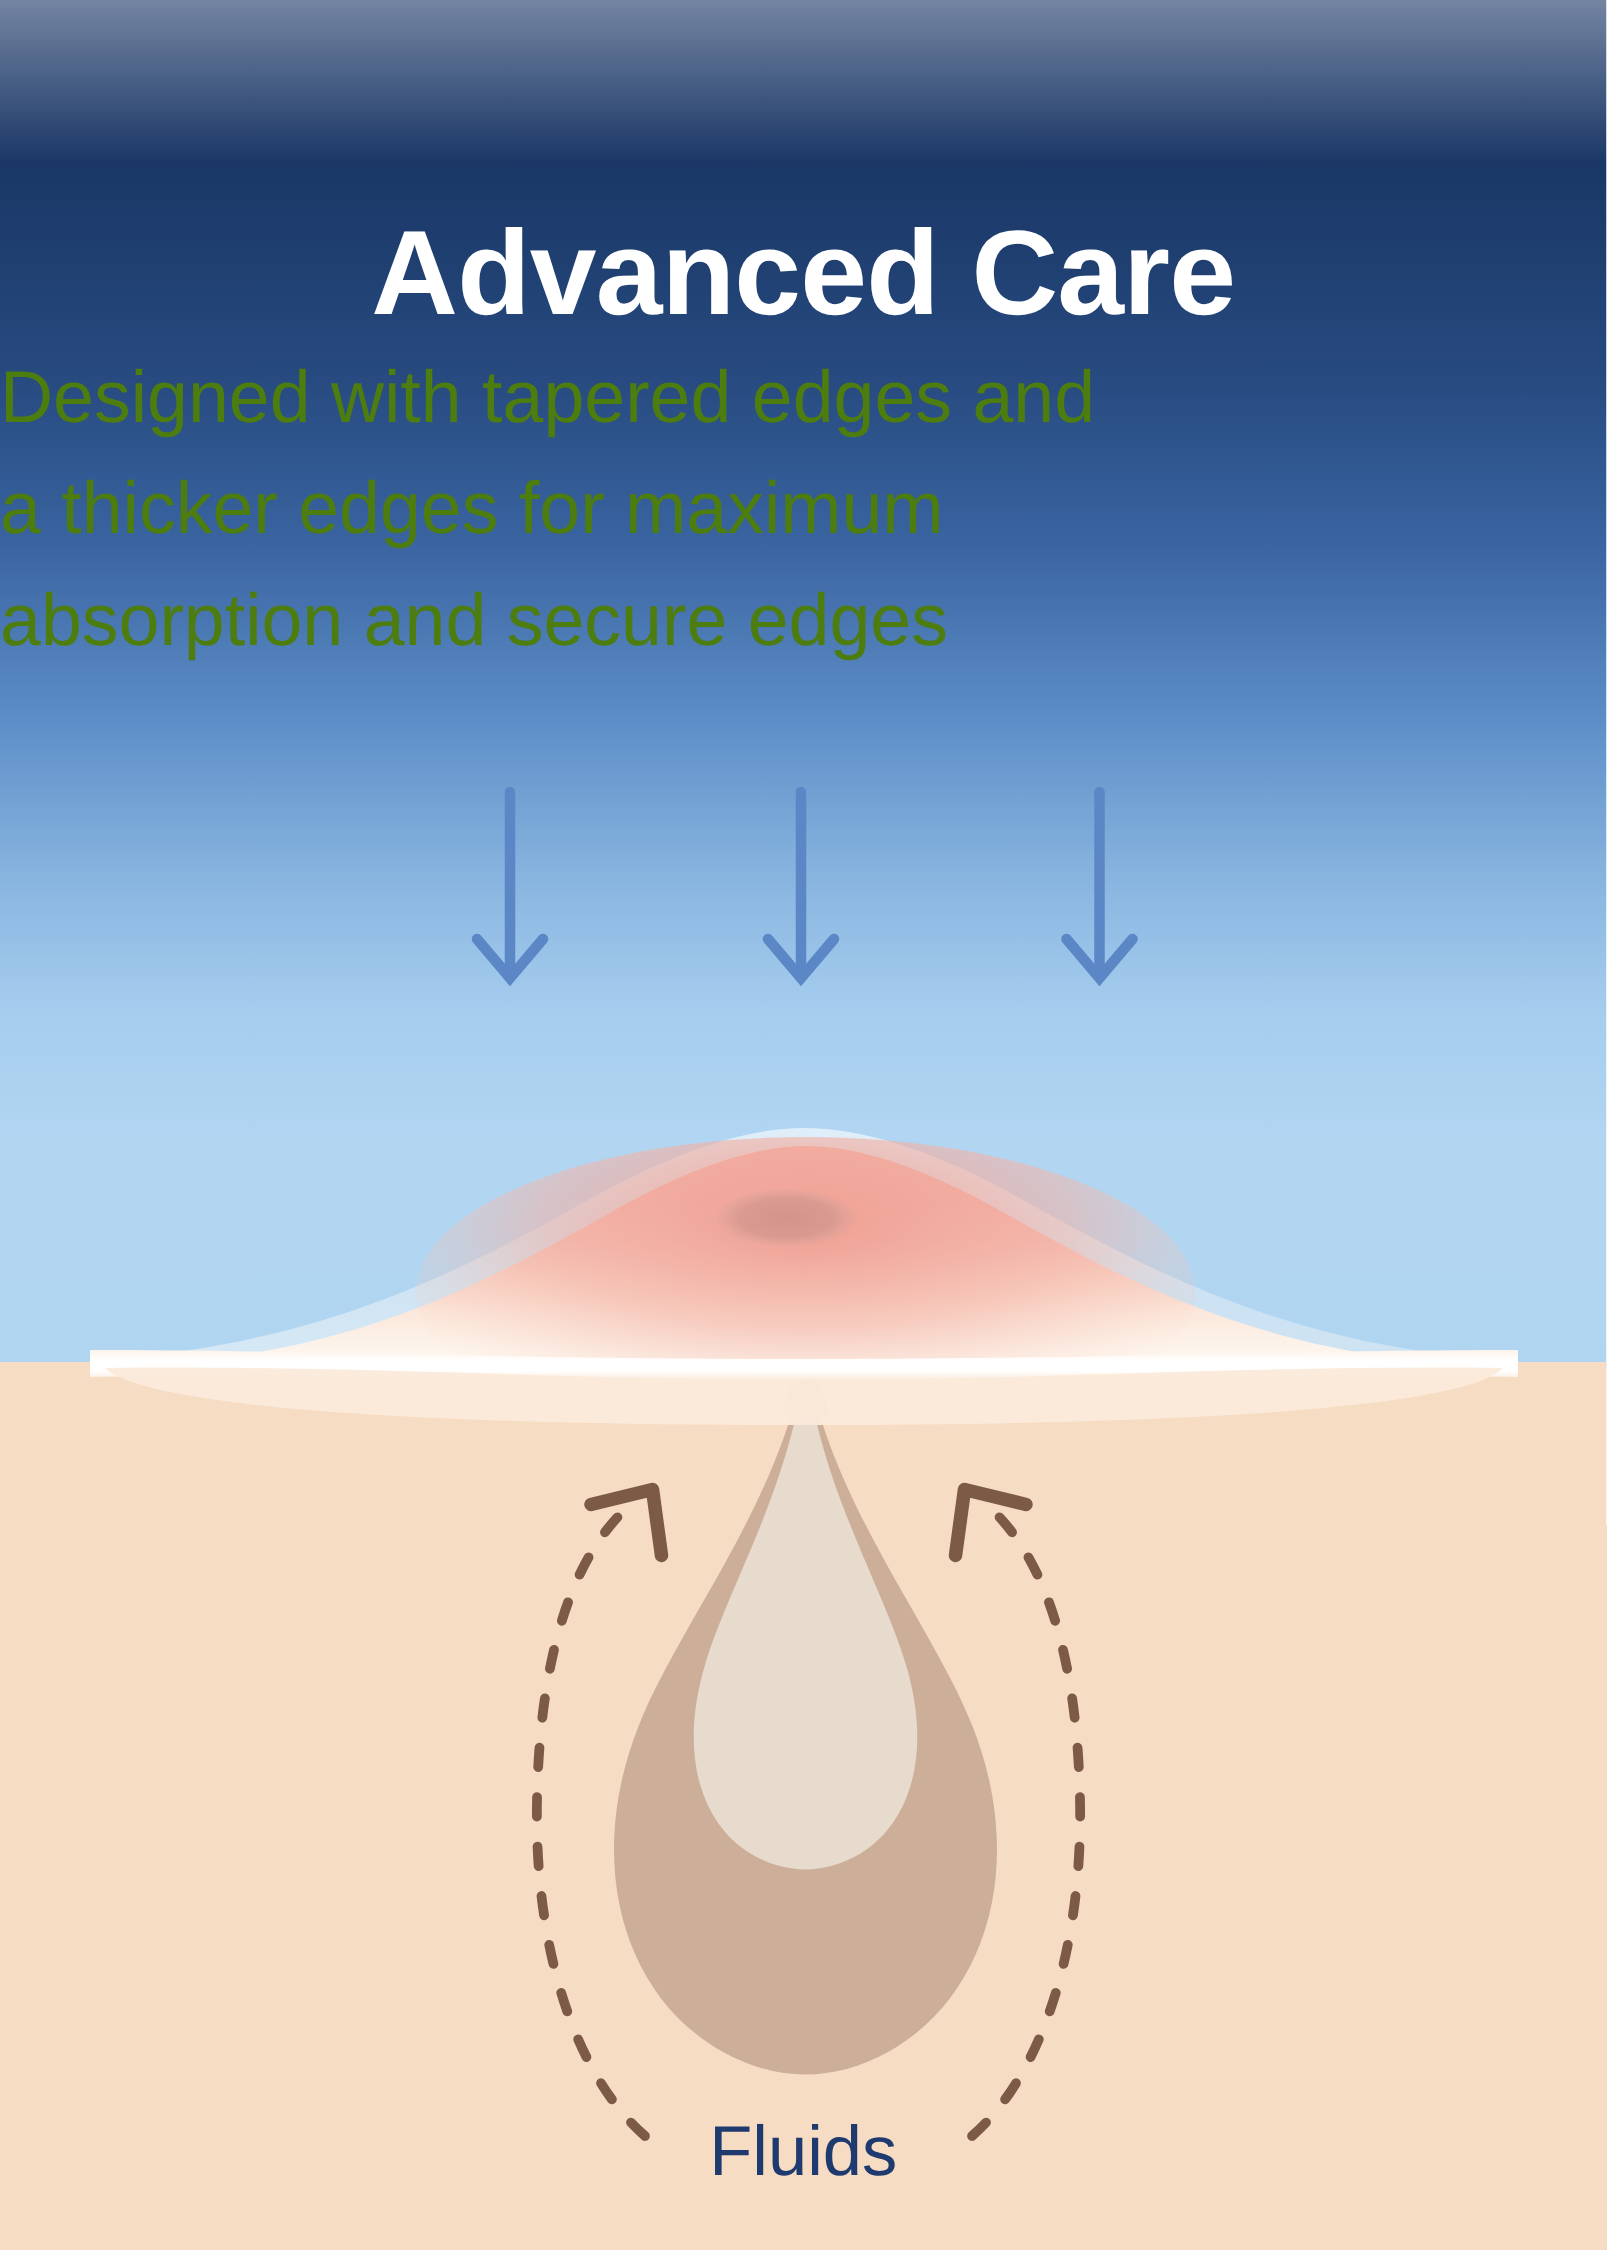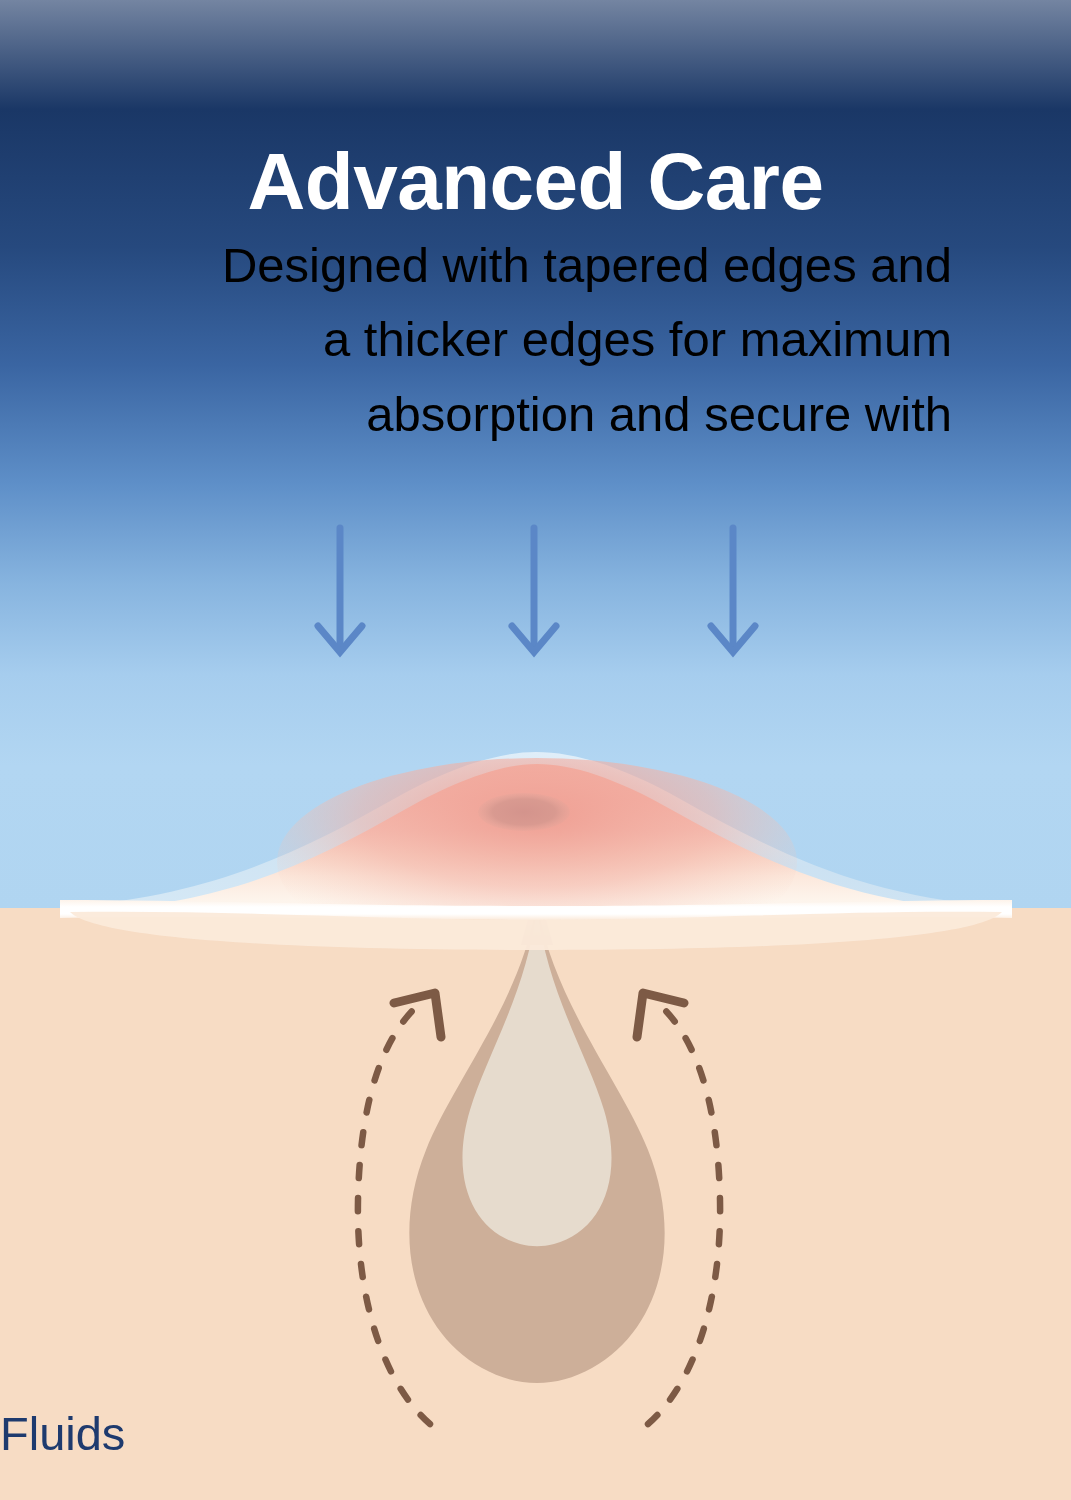--- a/index.html
+++ b/index.html
@@ -51,59 +51,60 @@
     color: #ffffff;
     font-size: 80px;
     font-weight: bold;
     letter-spacing: -0.5px;
     line-height: 1.0;
   }
   .subtitle {
     position: absolute;
     left: 0; top: 228px;
     width: 952px;
-    text-align: right;
-    color: #000000;
+    text-align: left;
+    color: #4d7c0f;
     font-size: 49px;
     font-weight: normal;
     line-height: 1.52;
   }
   .subtitle div { white-space: nowrap; }
 
   
   .art {
     position: absolute;
     left: 0; top: 0;
     width: 1071px;
     height: 1500px;
   }
 
   .fluid-label {
     position: absolute;
     left: 0; top: 1406px;
     width: 1071px;
+    text-align: center;
     color: #1e3a6e;
     font-size: 47px;
     font-weight: normal;
   }
 </style>
 </head>
 <body>
 
 <div id="stage">
 
   <div class="sky"></div>
   <div class="skin"></div>
 
   <h1 class="title">Advanced Care</h1>
 
   <div class="subtitle">
     <div>Designed with tapered edges and</div>
     <div>a thicker edges for maximum</div>
-    <div>absorption and secure with</div>
+    <div>absorption and secure edges</div>
   </div>
 
   <svg class="art" viewBox="0 0 1071 1500">
     <defs>
 
       <linearGradient id="padGrad" x1="0" y1="0.02" x2="0" y2="1">
         <stop offset="0.00" stop-color="#f2a79c"></stop>
         <stop offset="0.22" stop-color="#f3aba1"></stop>
         <stop offset="0.42" stop-color="#f5bdb2"></stop>
         <stop offset="0.58" stop-color="#f9d6c8"></stop>

